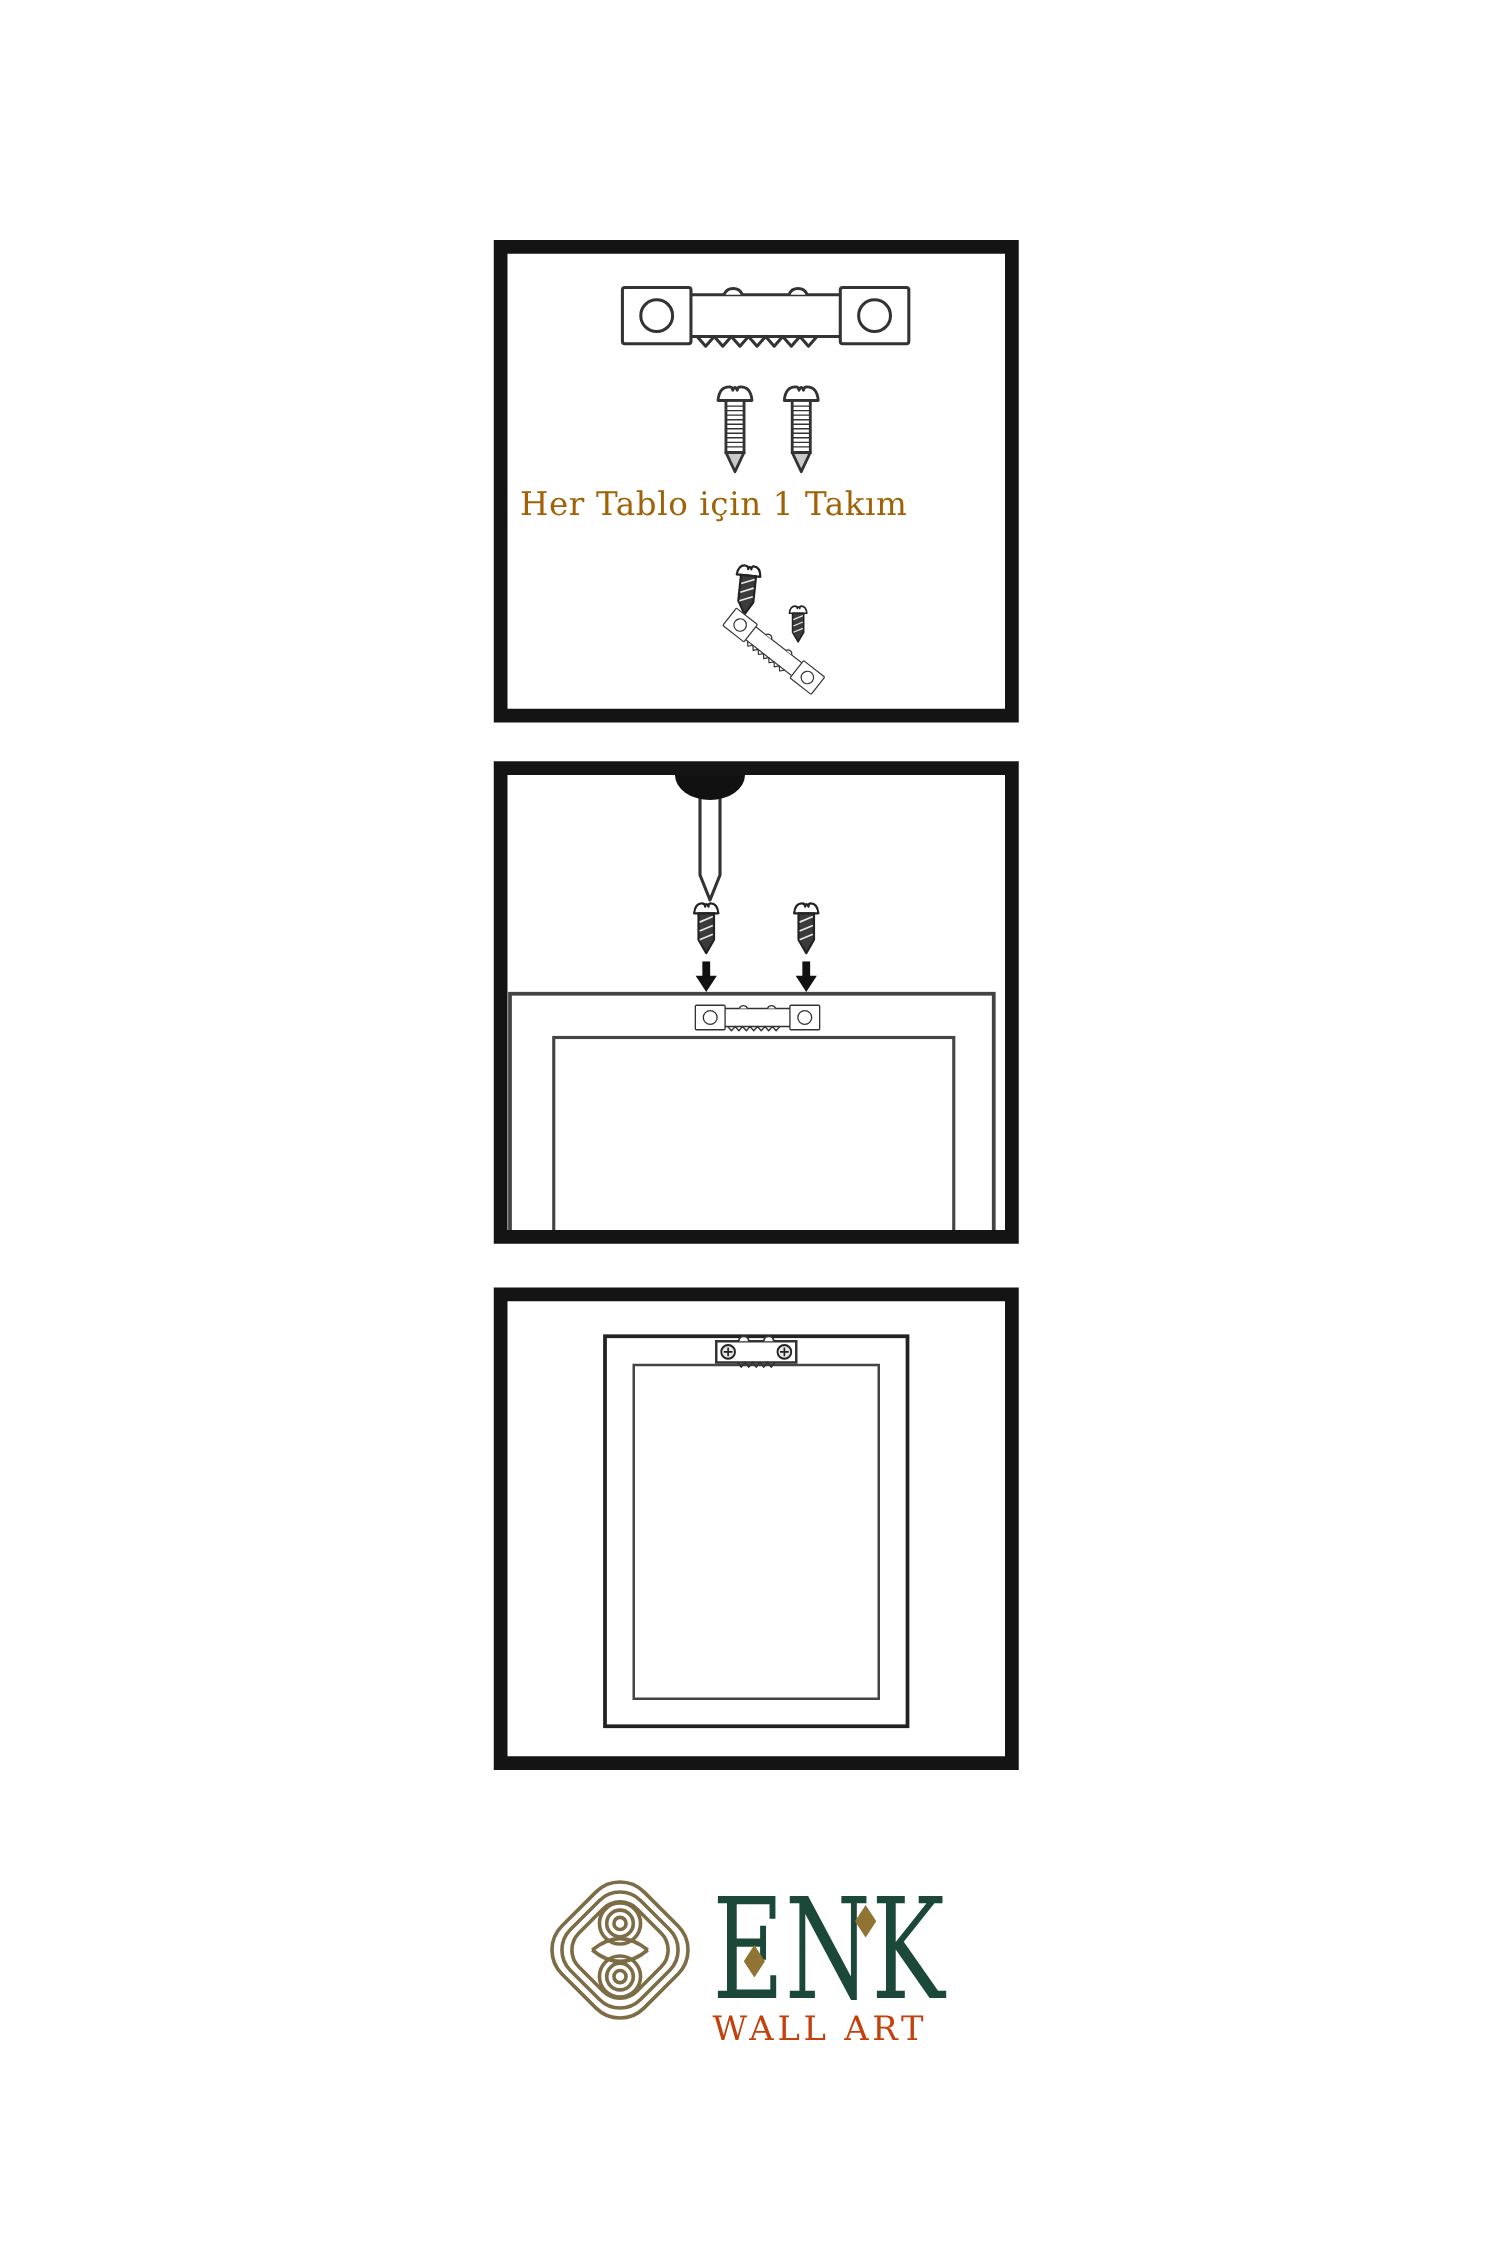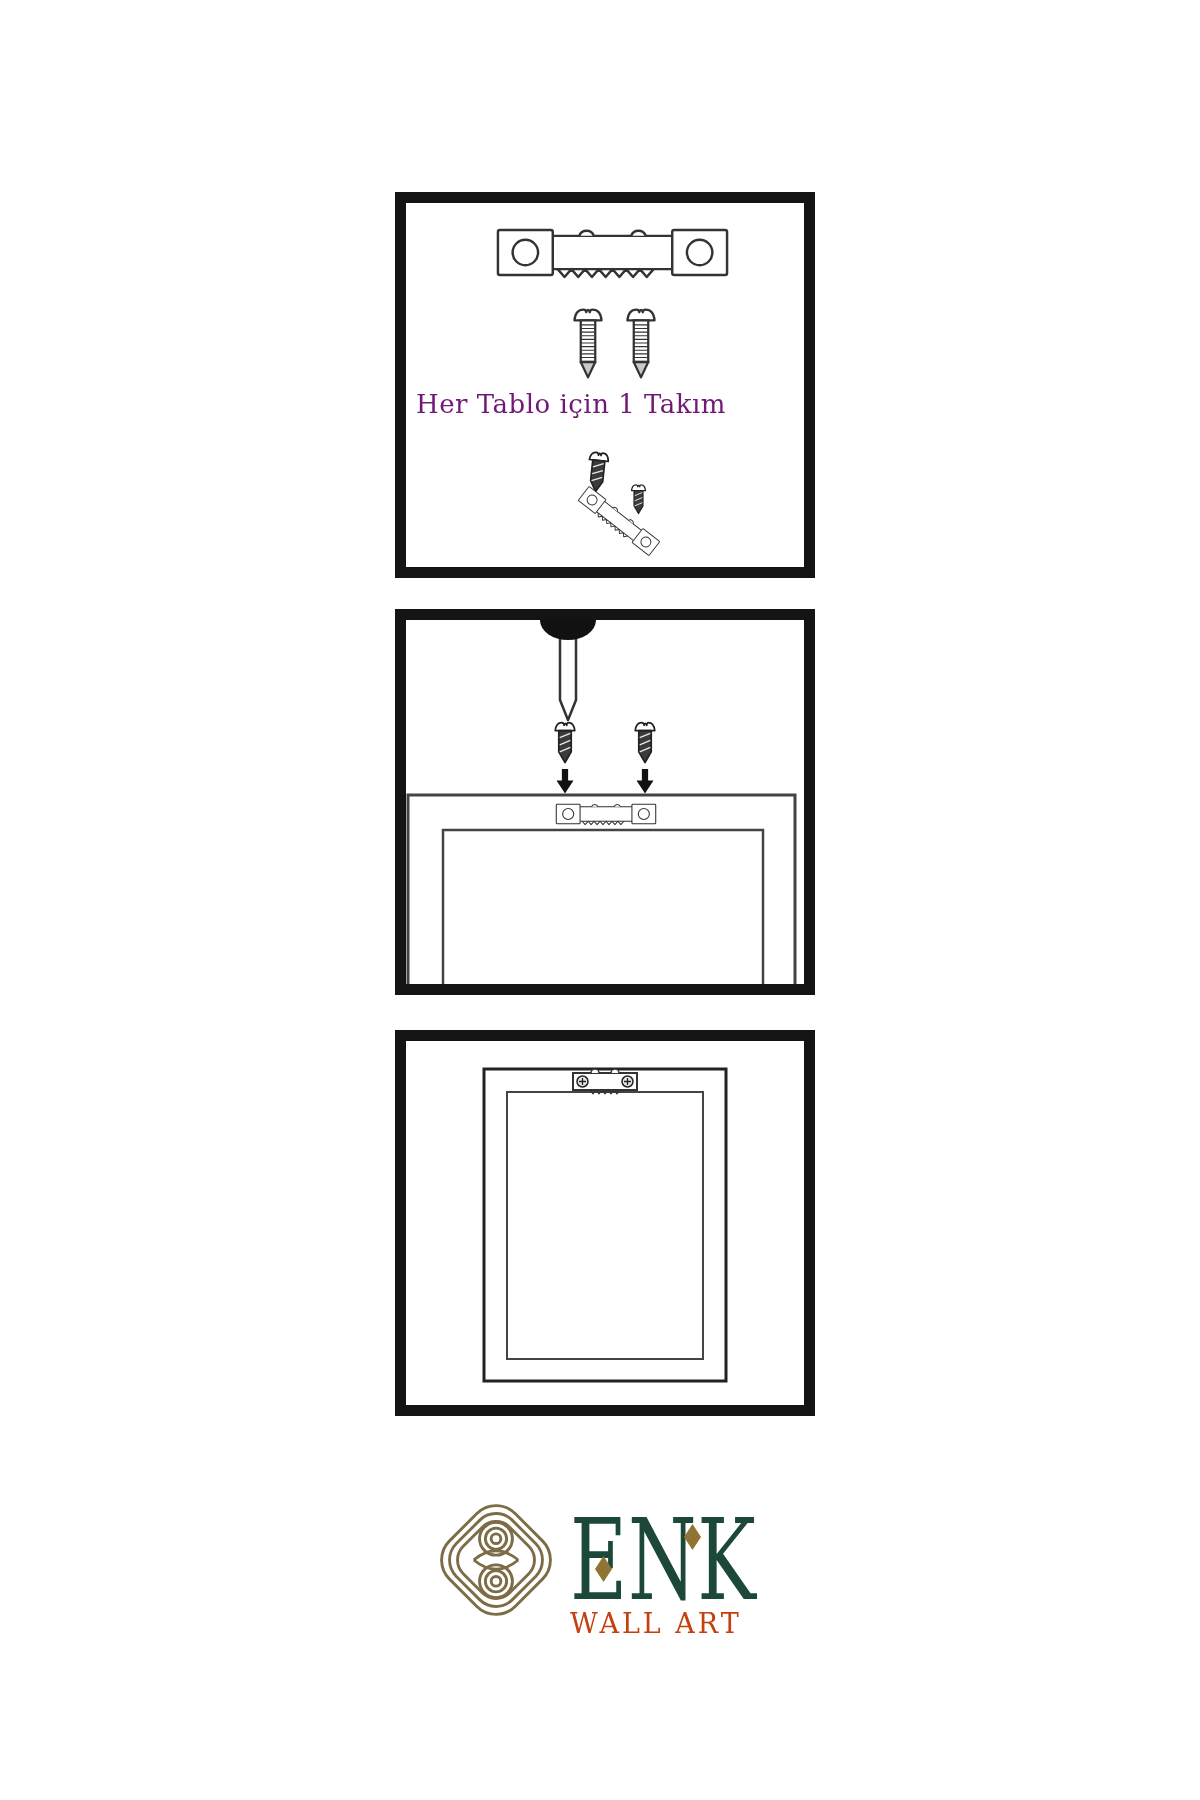--- a/index.html
+++ b/index.html
@@ -4,21 +4,21 @@
 <style>
   html,body{margin:0;padding:0;background:#ffffff;}
   .canvas{position:relative;width:1200px;height:1800px;background:#ffffff;overflow:hidden;
           font-family:"Liberation Sans",sans-serif;}
   .panel{position:absolute;left:395px;width:398px;height:364px;border:11px solid #141414;
          background:#ffffff;box-sizing:content-box;}
   .panel-svg{position:absolute;left:0;top:0;width:398px;height:364px;}
   #panel1{top:192px;} #panel2{top:609px;} #panel3{top:1030px;}
   .caption{position:absolute;left:0;top:186px;width:330px;text-align:center;
            font-family:"DejaVu Serif",serif;font-weight:500;font-size:26px;
-           letter-spacing:0.5px;color:#701a75;}
+           letter-spacing:0.5px;color:#a16207;}
   .logo{position:absolute;left:438px;top:1494px;display:flex;align-items:flex-start;gap:16px;justify-content:flex-end;}
   .knot{width:116px;height:132px;}
   .logo-text{position:relative;margin-top:10px;}
   .brand-row{position:relative;height:96px;}
   .brand{display:inline-block;font-family:"DejaVu Serif",serif;font-size:112px;line-height:1;
          color:#1b4839;transform:scaleX(0.70);transform-origin:0 0;letter-spacing:1px;}
   .diamond{position:absolute;width:17px;height:26px;background:#8f7434;
            clip-path:polygon(50% 0,100% 50%,50% 100%,0 50%);}
   .d-e{left:25px;top:52px;}
   .d-k{left:114px;top:20px;}

